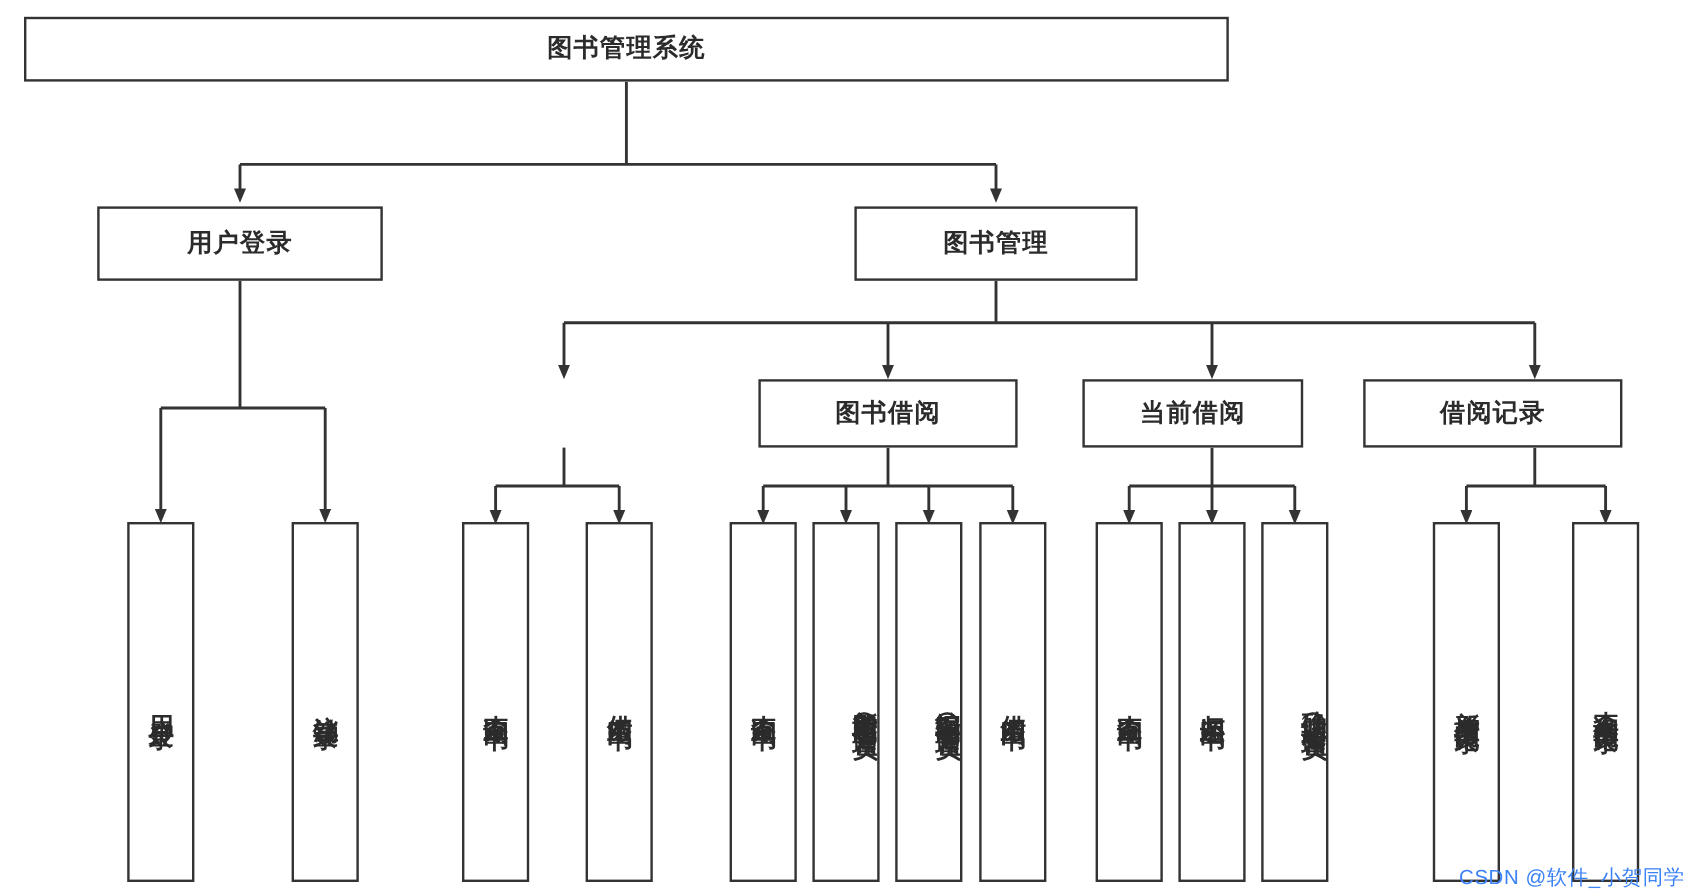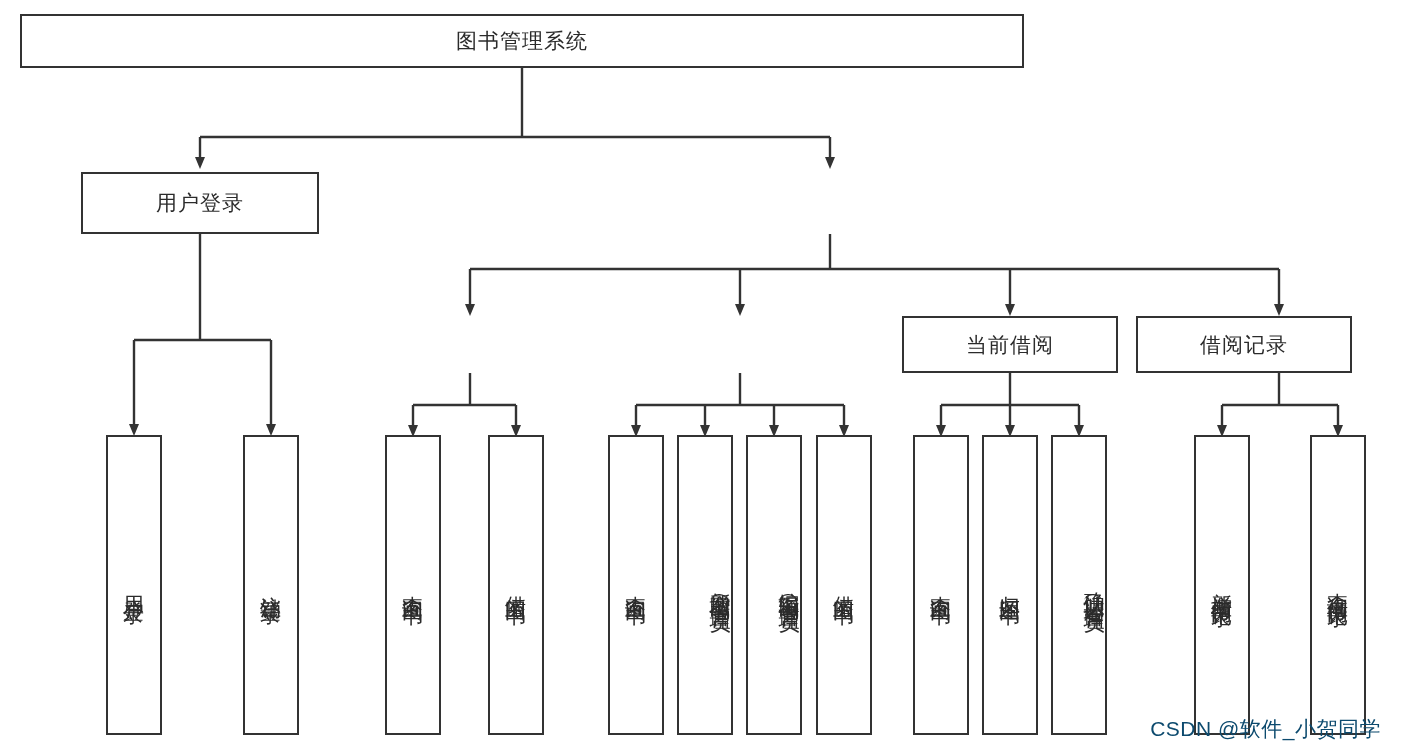--- a/index.html
+++ b/index.html
@@ -27,20 +27,21 @@
   }
   .node {
     position: absolute;
     box-sizing: border-box;
     background: #ffffff;
     border: 2px solid #333333;
     display: flex;
     align-items: center;
     justify-content: center;
     color: #2b2b2b;
+    font-weight: bold;
   }
   .node.horiz {
     font-size: 21px;
     letter-spacing: 1px;
     line-height: 1.2;
   }
   .node.vert {
     writing-mode: vertical-rl;
     text-orientation: upright;
     font-size: 21px;
@@ -52,24 +53,24 @@
   }
   .node.vert.mid {
     align-items: center;
     padding-top: 0;
   }
   .node-label {
     white-space: nowrap;
   }
   .watermark {
     position: absolute;
-    right: 24px;
+    right: 1px;
     bottom: 4px;
-    font-size: 21px;
-    color: #0c4a6e;
+    font-size: 17px;
+    color: #3b82f6;
     letter-spacing: 0.5px;
     white-space: nowrap;
   }
 </style>
 </head>
 <body>
 
 <div id="canvas">
 
   <svg class="wires" viewBox="0 0 1405 747">
@@ -122,22 +123,28 @@
     </g>
   </svg>
 
   <div class="node horiz" style="left:20px; top:14px; width:1004px; height:54px;">
     <span class="node-label">图书管理系统</span>
   </div>
 
   <div class="node horiz" style="left:81px; top:172px; width:238px; height:62px;">
     <span class="node-label">用户登录</span>
   </div>
+  <div class="node horiz" style="left:712px; top:172px; width:236px; height:62px;">
+    <span class="node-label">图书管理</span>
+  </div>
 
-  <div class="node horiz" style="left:902px; top:316px; width:216px; height:57px;">
+  <div class="node horiz" style="left:632px; top:316px; width:216px; height:57px;">
+    <span class="node-label">图书借阅</span>
+  </div>
+  <div class="node horiz" style="left:902px; top:316px; width:184px; height:57px;">
     <span class="node-label">当前借阅</span>
   </div>
   <div class="node horiz" style="left:1136px; top:316px; width:216px; height:57px;">
     <span class="node-label">借阅记录</span>
   </div>
 
   <div class="node vert mid" style="left:106px; top:435px; width:56px; height:300px;">
     <span class="node-label">用户登录</span>
   </div>
   <div class="node vert mid" style="left:243px; top:435px; width:56px; height:300px;">

